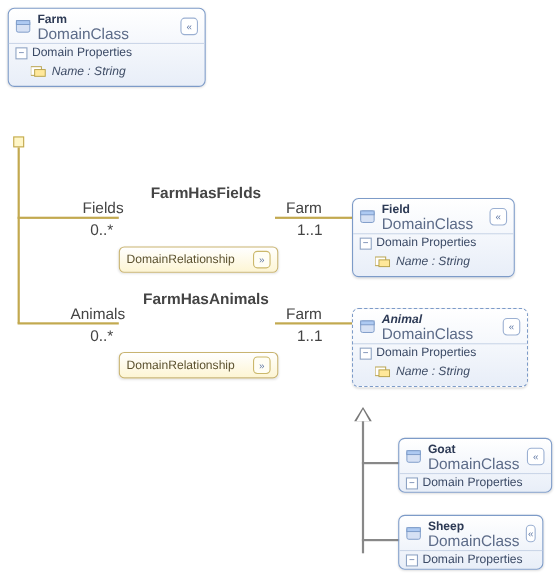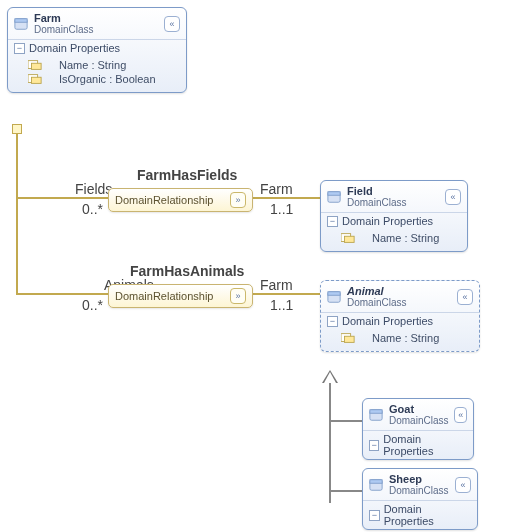--- a/index.html
+++ b/index.html
@@ -5,29 +5,29 @@
   *{box-sizing:border-box;margin:0;padding:0;}
   html,body{width:507px;height:532px;background:#fff;font-family:"Segoe UI",Tahoma,sans-serif;font-size:11px;color:#333;}
   .canvas{position:relative;width:507px;height:532px;}
   .node{position:absolute;border:1px solid #7d9bc8;border-radius:6px;background:linear-gradient(#fff,#e8eef8);box-shadow:0 1px 2px rgba(0,0,0,.12);}
   .node.dashed{border-style:dashed;margin-top:10px;}
   .titlebar{display:flex;align-items:center;gap:6px;padding:4px 6px 3px 6px;}
   .cls-icon{width:14px;height:14px;flex:0 0 14px;}
   .title-text{flex:1;line-height:12px;}
   .title-text .nm{font-weight:700;color:#2d3a55;}
   .title-text .nm.italic{font-style:italic;}
-  .title-text .sub{color:#5c6b88;font-size:10px;}
+  .title-text .sub{color:#5c6b88;font-size:14px;}
   .chev{width:16px;height:16px;border:1px solid #9bb0d2;border-radius:4px;display:flex;align-items:center;justify-content:center;background:#fff;color:#5a73a2;font-size:9px;cursor:pointer;}
   .section-hd{display:flex;align-items:center;gap:4px;padding:2px 6px;border-top:1px solid #cbd6e8;color:#3b4a66;}
   .toggle{width:11px;height:11px;border:1px solid #8ea3c4;background:#fff;color:#5a73a2;font-size:9px;line-height:9px;text-align:center;cursor:pointer;}
   .props{padding:2px 6px 6px 20px;}
-  .prop{display:flex;align-items:flex-start;gap:17px;padding:1px 0;color:#3f4d66;}
+  .prop{display:flex;align-items:flex-start;gap:5px;padding:1px 0;color:#3f4d66;font-style:italic;}
   .prop-icon{width:14px;height:12px;flex:0 0 14px;}
 
-  .rel{position:absolute;display:flex;align-items:center;border:1px solid #c9b471;border-radius:5px;background:linear-gradient(#fff,#fdf5d4);padding:3px 6px;box-shadow:0 1px 2px rgba(0,0,0,.1);}
+  .rel{position:absolute;display:flex;align-items:center;border:1px solid #c9b471;border-radius:5px;background:linear-gradient(#fff,#fdf5d4);padding:3px 6px;box-shadow:0 1px 2px rgba(0,0,0,.1);margin-top:36px;}
   .rel .relname{flex:1;color:#5c5230;}
 
   .lbl{position:absolute;color:#444;font-size:14px;}
   .lbl.b{font-weight:700;}
 
   .seg{position:absolute;background:#c2a94f;}
 
   .port{position:absolute;width:10px;height:10px;border:1px solid #c2a94f;background:#fff6c7;}
   .tri-outer{position:absolute;width:0;height:0;border-left:8px solid transparent;border-right:8px solid transparent;border-bottom:13px solid #777;}
   .tri-inner{position:absolute;width:0;height:0;border-left:6px solid transparent;border-right:6px solid transparent;border-bottom:11px solid #fff;}
@@ -51,21 +51,21 @@
 
   <div class="seg" style="left:250px;top:293px;width:70px;height:2px;"></div>
 
   <div class="lbl b" style="left:137px;top:167px;">FarmHasFields</div>
   <div class="lbl" style="left:75px;top:181px;">Fields</div>
   <div class="lbl" style="left:82px;top:201px;">0..*</div>
   <div class="lbl" style="left:260px;top:181px;">Farm</div>
   <div class="lbl" style="left:270px;top:201px;">1..1</div>
 
   <div class="lbl b" style="left:130px;top:263px;">FarmHasAnimals</div>
-  <div class="lbl" style="left:64px;top:277px;margin-left:40px;">Animals</div>
+  <div class="lbl" style="left:64px;top:277px;">Animals</div>
   <div class="lbl" style="left:82px;top:297px;">0..*</div>
   <div class="lbl" style="left:260px;top:277px;">Farm</div>
   <div class="lbl" style="left:270px;top:297px;">1..1</div>
 
   <div class="node" style="left:7px;top:7px;width:180px;">
     <div class="titlebar">
       <svg class="cls-icon" viewBox="0 0 16 16">
           <rect x="1" y="2" width="14" height="12" rx="2" fill="#d6e1f4" stroke="#7d9bc8"></rect>
           <rect x="1" y="2" width="14" height="4" fill="#aecaf2" stroke="#7d9bc8"></rect>
         </svg>
@@ -82,27 +82,20 @@
       <span>Domain Properties</span>
     </div>
     <div class="props">
       <div class="prop">
         <svg class="prop-icon" viewBox="0 0 16 12">
             <rect x="0" y="1" width="11" height="9" fill="#fff" stroke="#b8a24b"></rect>
             <rect x="4" y="4" width="11" height="7" fill="#ffe89a" stroke="#b8a24b"></rect>
           </svg>
         <span>Name : String</span>
       </div>
-      <div class="prop">
-        <svg class="prop-icon" viewBox="0 0 16 12">
-            <rect x="0" y="1" width="11" height="9" fill="#fff" stroke="#b8a24b"></rect>
-            <rect x="4" y="4" width="11" height="7" fill="#ffe89a" stroke="#b8a24b"></rect>
-          </svg>
-        <span>IsOrganic : Boolean</span>
-      </div>
     </div>
   </div>
 
   <div class="rel" style="left:108px;top:188px;width:145px;">
     <span class="relname">DomainRelationship</span>
     <div class="chev" style="background:#fffef5;border-color:#cbb86b;">
         <span>»</span>
       </div>
   </div>
 
@@ -170,41 +163,41 @@
       </div>
     </div>
   </div>
 
   <div class="tri-outer" style="left:322px;top:370px;"></div>
   <div class="tri-inner" style="left:324px;top:372px;"></div>
   <div class="inh" style="left:329px;top:383px;width:2px;height:120px;"></div>
   <div class="inh" style="left:329px;top:420px;width:34px;height:2px;"></div>
   <div class="inh" style="left:329px;top:490px;width:34px;height:2px;"></div>
 
-  <div class="node" style="left:362px;top:398px;width:112px;">
+  <div class="node" style="left:362px;top:398px;width:140px;">
     <div class="titlebar">
       <svg class="cls-icon" viewBox="0 0 16 16">
           <rect x="1" y="2" width="14" height="12" rx="2" fill="#d6e1f4" stroke="#7d9bc8"></rect>
           <rect x="1" y="2" width="14" height="4" fill="#aecaf2" stroke="#7d9bc8"></rect>
         </svg>
       <div class="title-text">
         <div class="nm">Goat</div>
         <div class="sub">DomainClass</div>
       </div>
       <div class="chev">
           <span>«</span>
         </div>
     </div>
     <div class="section-hd">
       <div class="toggle"><span>−</span></div>
       <span>Domain Properties</span>
     </div>
   </div>
 
-  <div class="node" style="left:362px;top:468px;width:116px;">
+  <div class="node" style="left:362px;top:468px;width:132px;">
     <div class="titlebar">
       <svg class="cls-icon" viewBox="0 0 16 16">
           <rect x="1" y="2" width="14" height="12" rx="2" fill="#d6e1f4" stroke="#7d9bc8"></rect>
           <rect x="1" y="2" width="14" height="4" fill="#aecaf2" stroke="#7d9bc8"></rect>
         </svg>
       <div class="title-text">
         <div class="nm">Sheep</div>
         <div class="sub">DomainClass</div>
       </div>
       <div class="chev">

